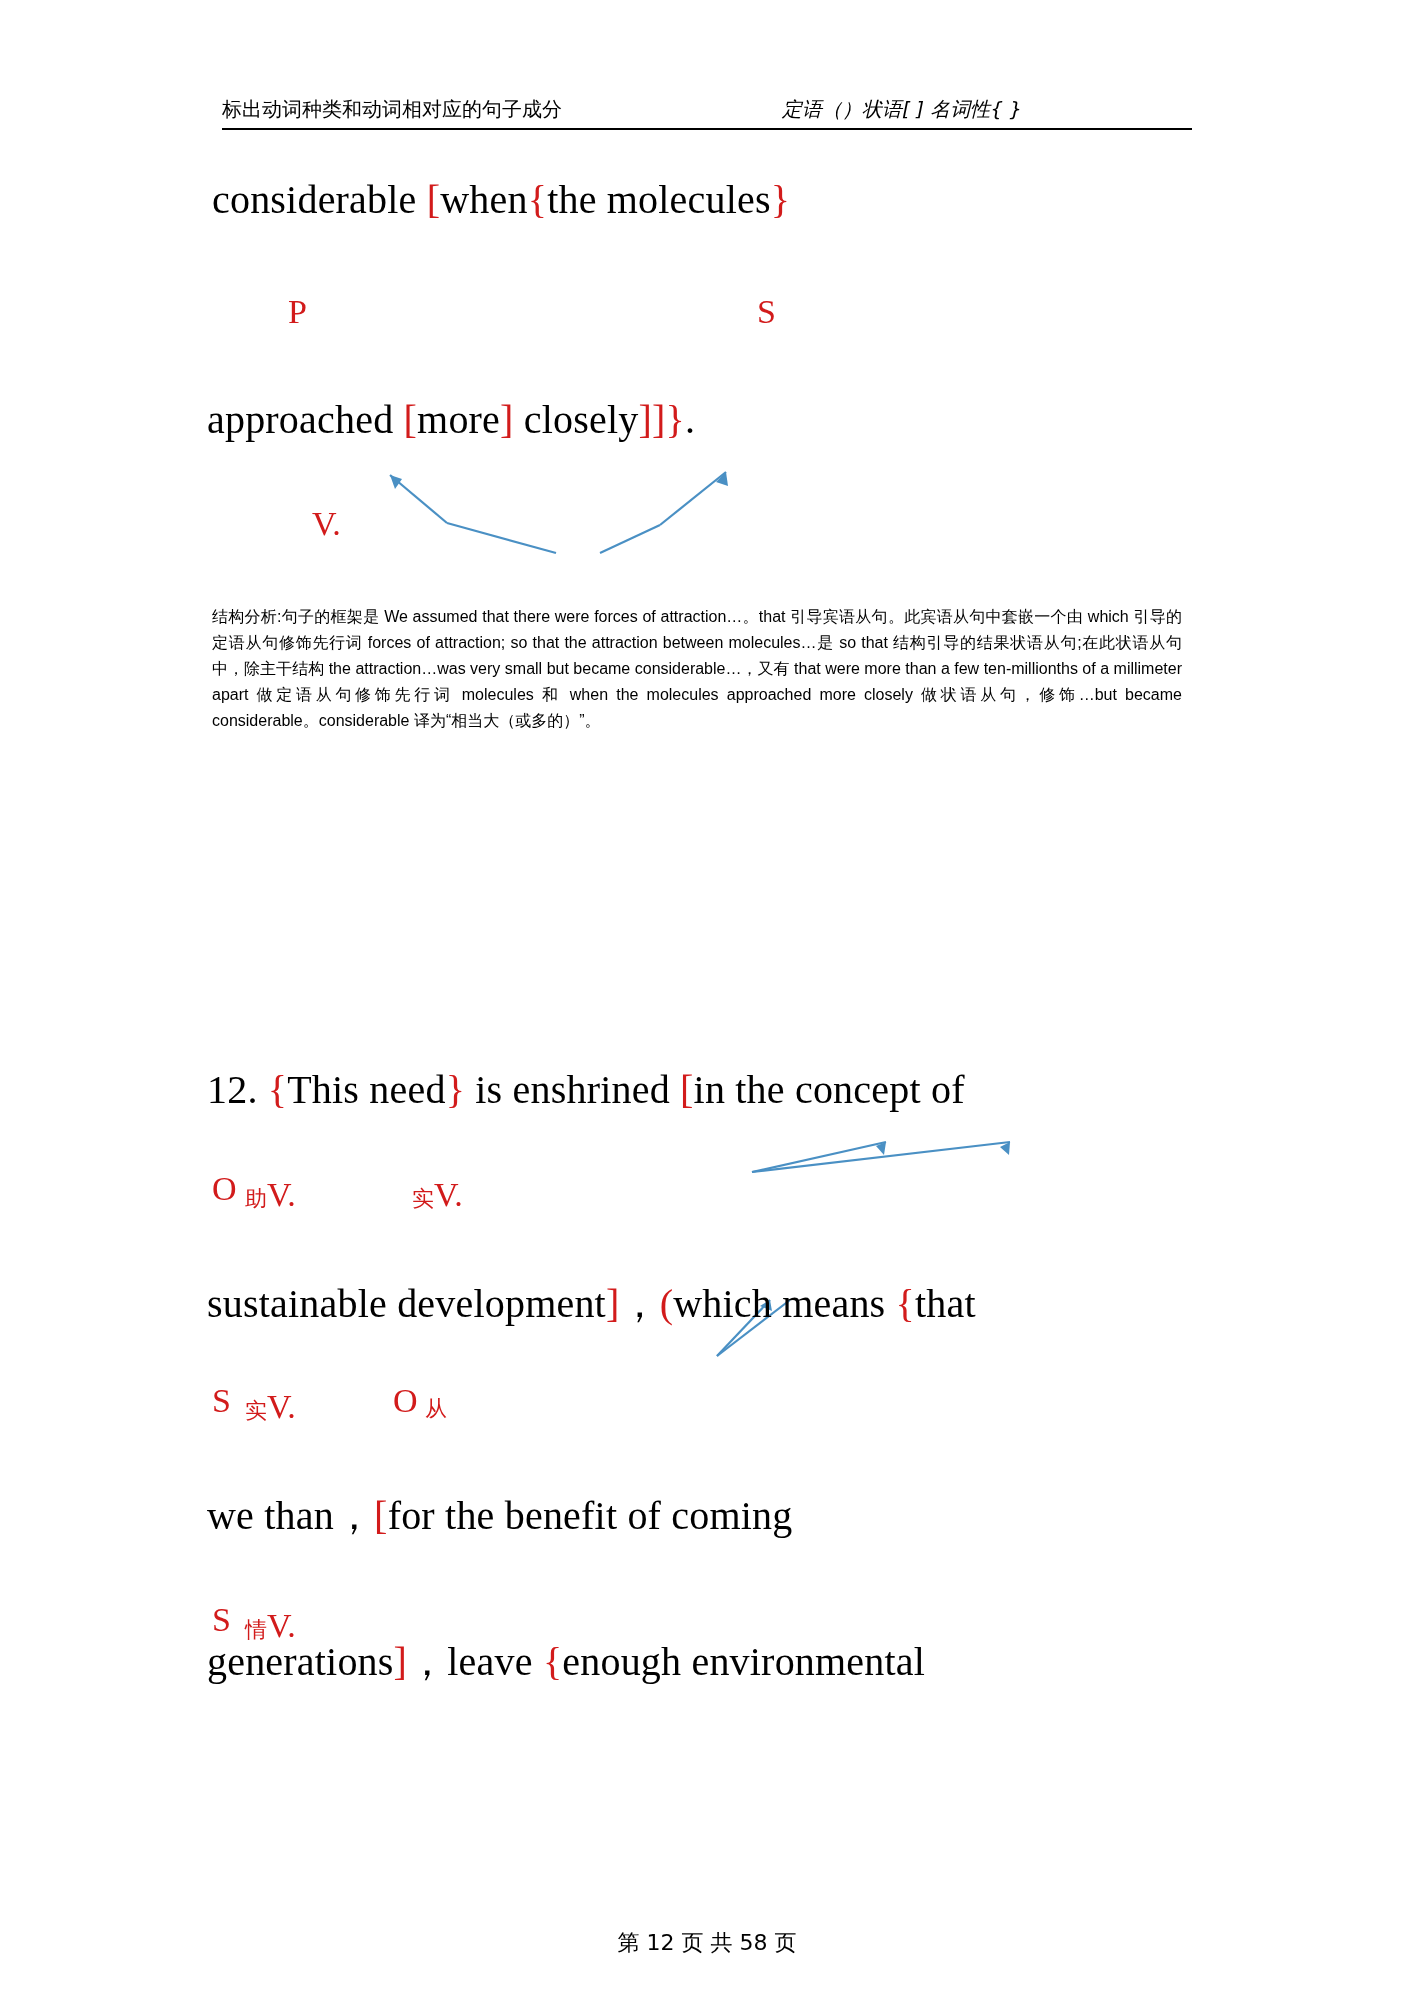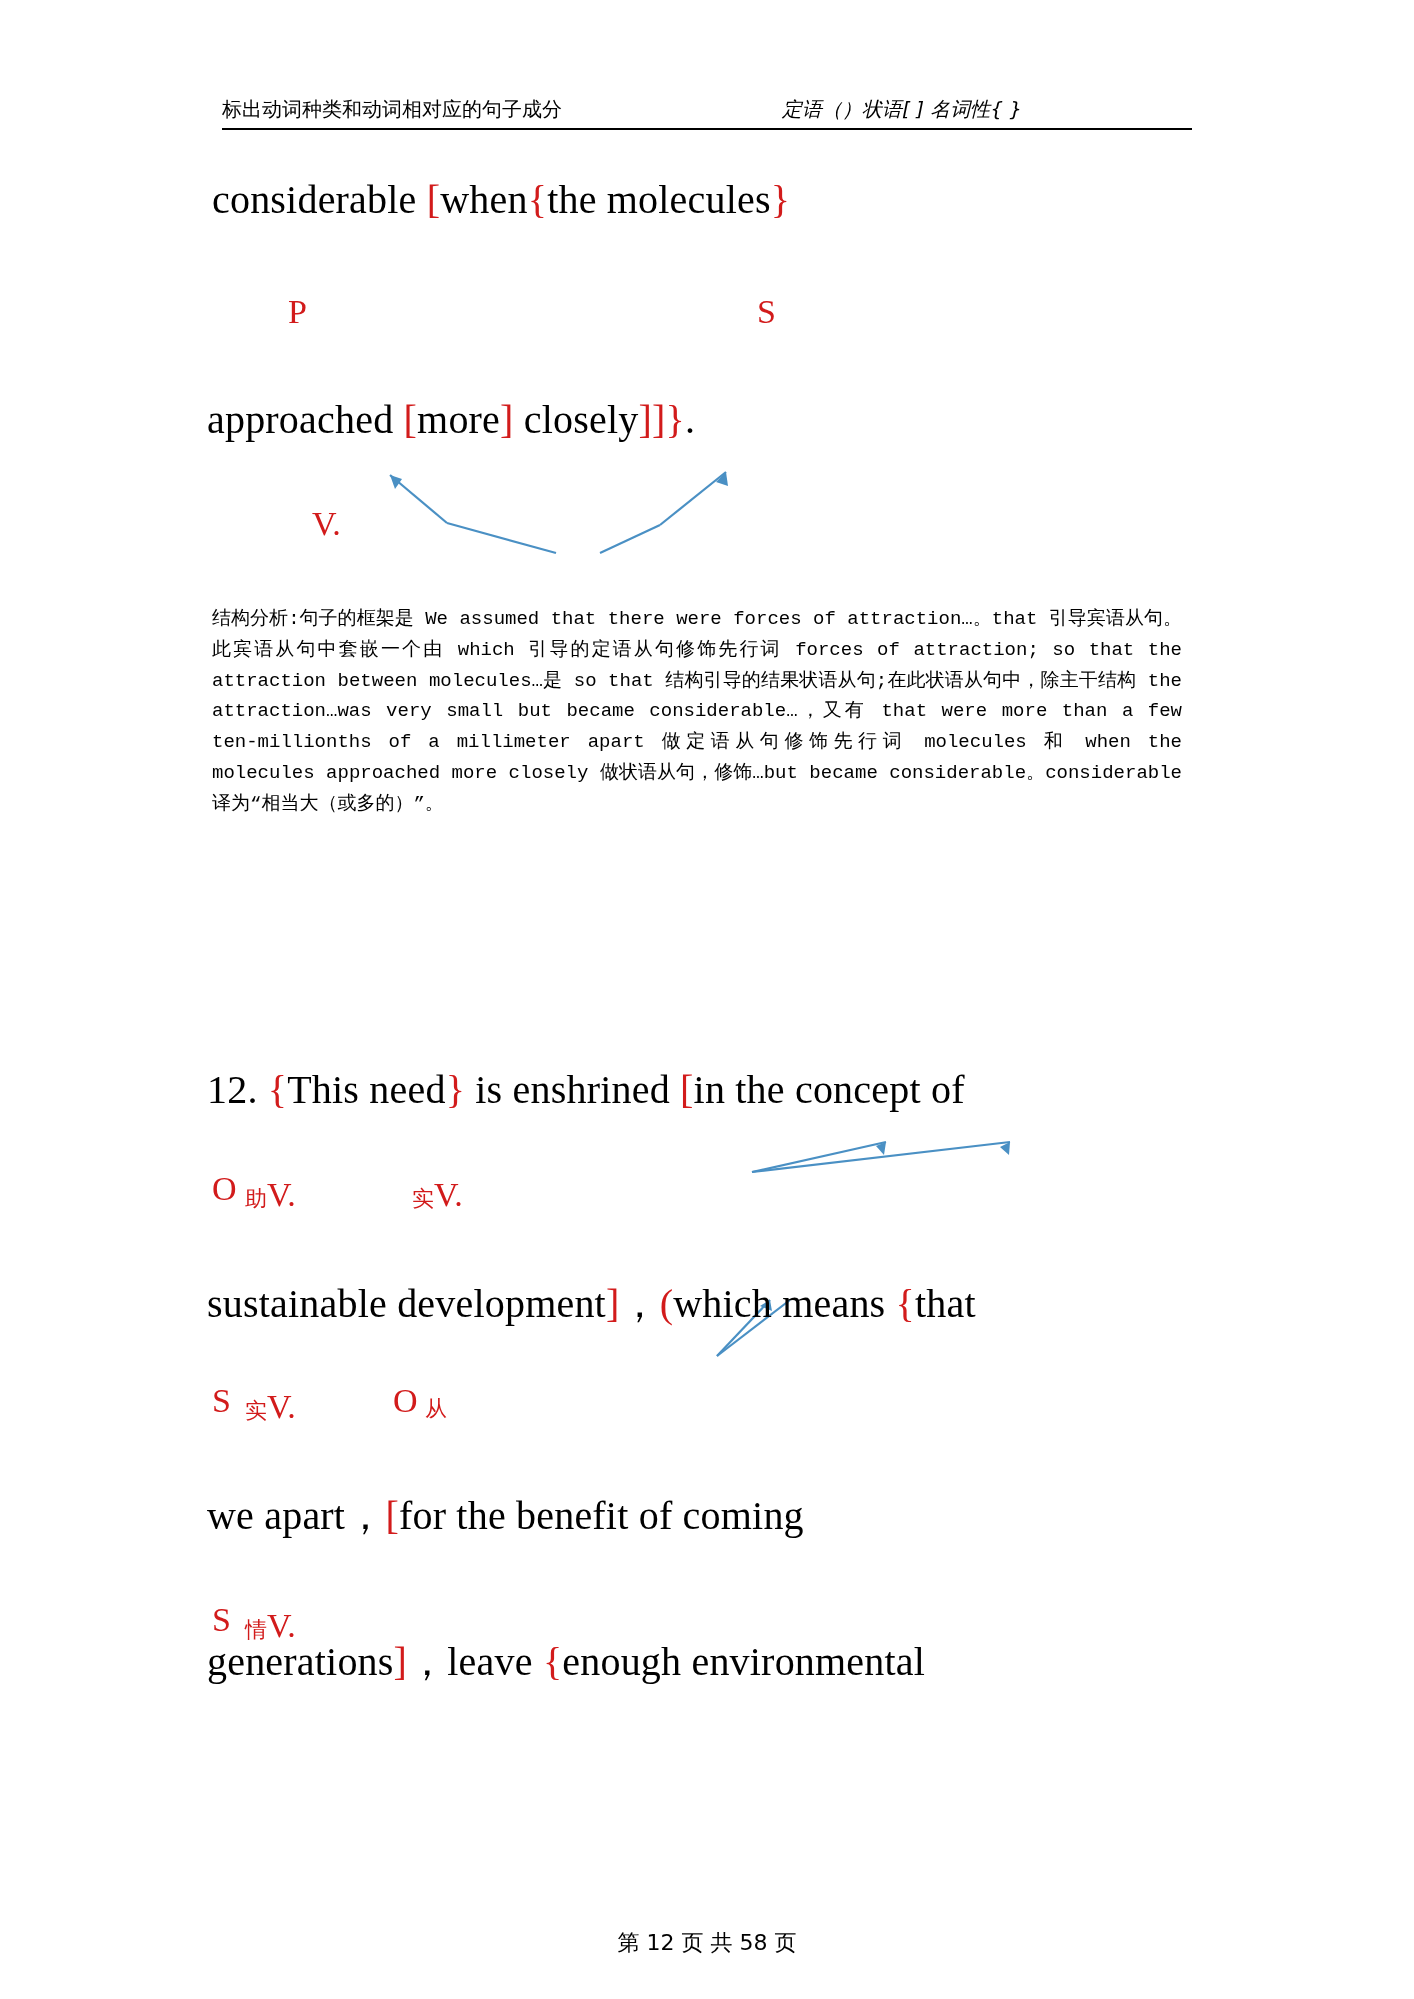--- a/index.html
+++ b/index.html
@@ -62,24 +62,24 @@
     font-size: 34px;
     white-space: nowrap;
   }
   .mark-small {
     font-size: 22px;
   }
   
   .para {
     position: absolute;
     width: 970px;
-    font-size: 19px;
+    font-size: 16px;
     line-height: 1.62;
     text-align: justify;
-    font-family: Liberation Mono, monospace;
+    font-family: Liberation Sans, sans-serif;
   }
   
   .footer {
     position: absolute;
     left: 0;
     top: 1928px;
     width: 1414px;
     text-align: center;
     font-size: 22px;
     font-family: "DejaVu Sans", sans-serif;
@@ -150,21 +150,21 @@
   <div class="big" style="left:207px; top:1282px;">
     <span>sustainable development</span><span class="red">]</span><span>，</span><span class="red">(</span><span>which means </span><span class="red">{</span><span>that</span>
   </div>
 
   <div class="mark-row" style="left:212px; top:1382px;">S</div>
   <div class="mark-row" style="left:245px; top:1388px;"><span class="mark-small">实</span><span>V.</span></div>
   <div class="mark-row" style="left:393px; top:1382px;">O</div>
   <div class="mark-row mark-small" style="left:425px; top:1394px;">从</div>
 
   <div class="big" style="left:207px; top:1494px;">
-    <span>we apart，</span><span class="red">[</span><span>for the benefit of coming</span>
+    <span>we than，</span><span class="red">[</span><span>for the benefit of coming</span>
   </div>
 
   <div class="mark-row" style="left:212px; top:1601px;">S</div>
   <div class="mark-row" style="left:245px; top:1607px;"><span class="mark-small">情</span><span>V.</span></div>
 
   <div class="big" style="left:207px; top:1640px;">
     <span>generations</span><span class="red">]</span><span>，leave </span><span class="red">{</span><span>enough environmental</span>
   </div>
 
   <div class="footer">第 12 页 共 58 页</div>

